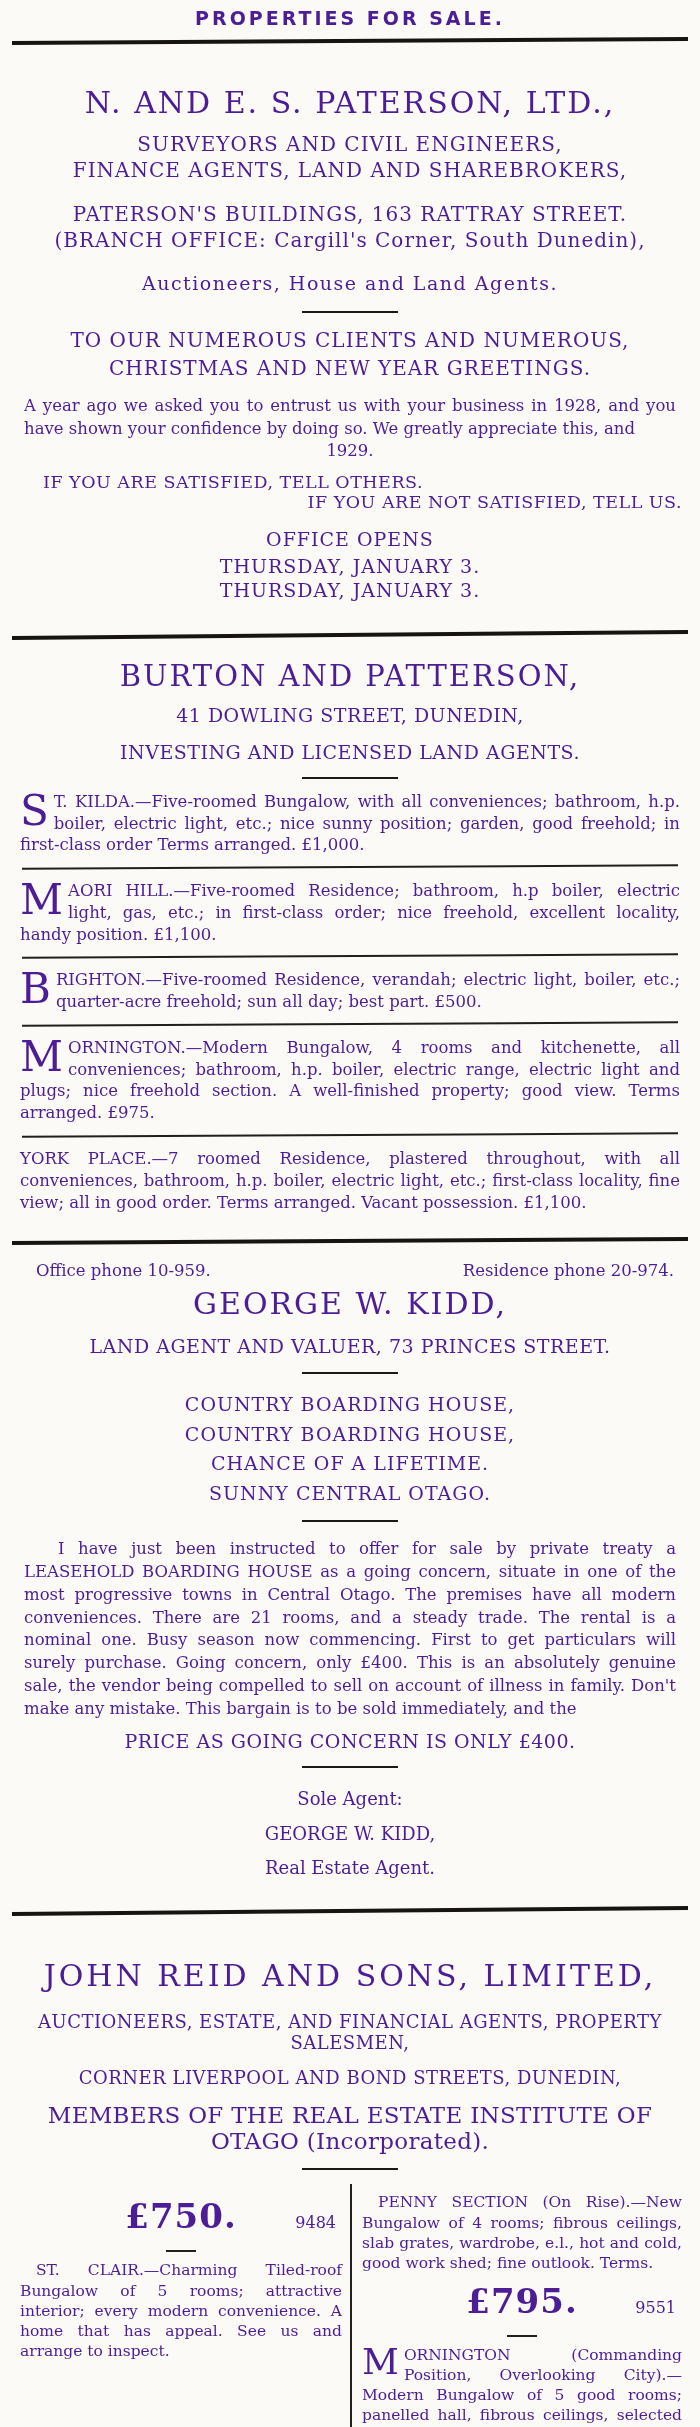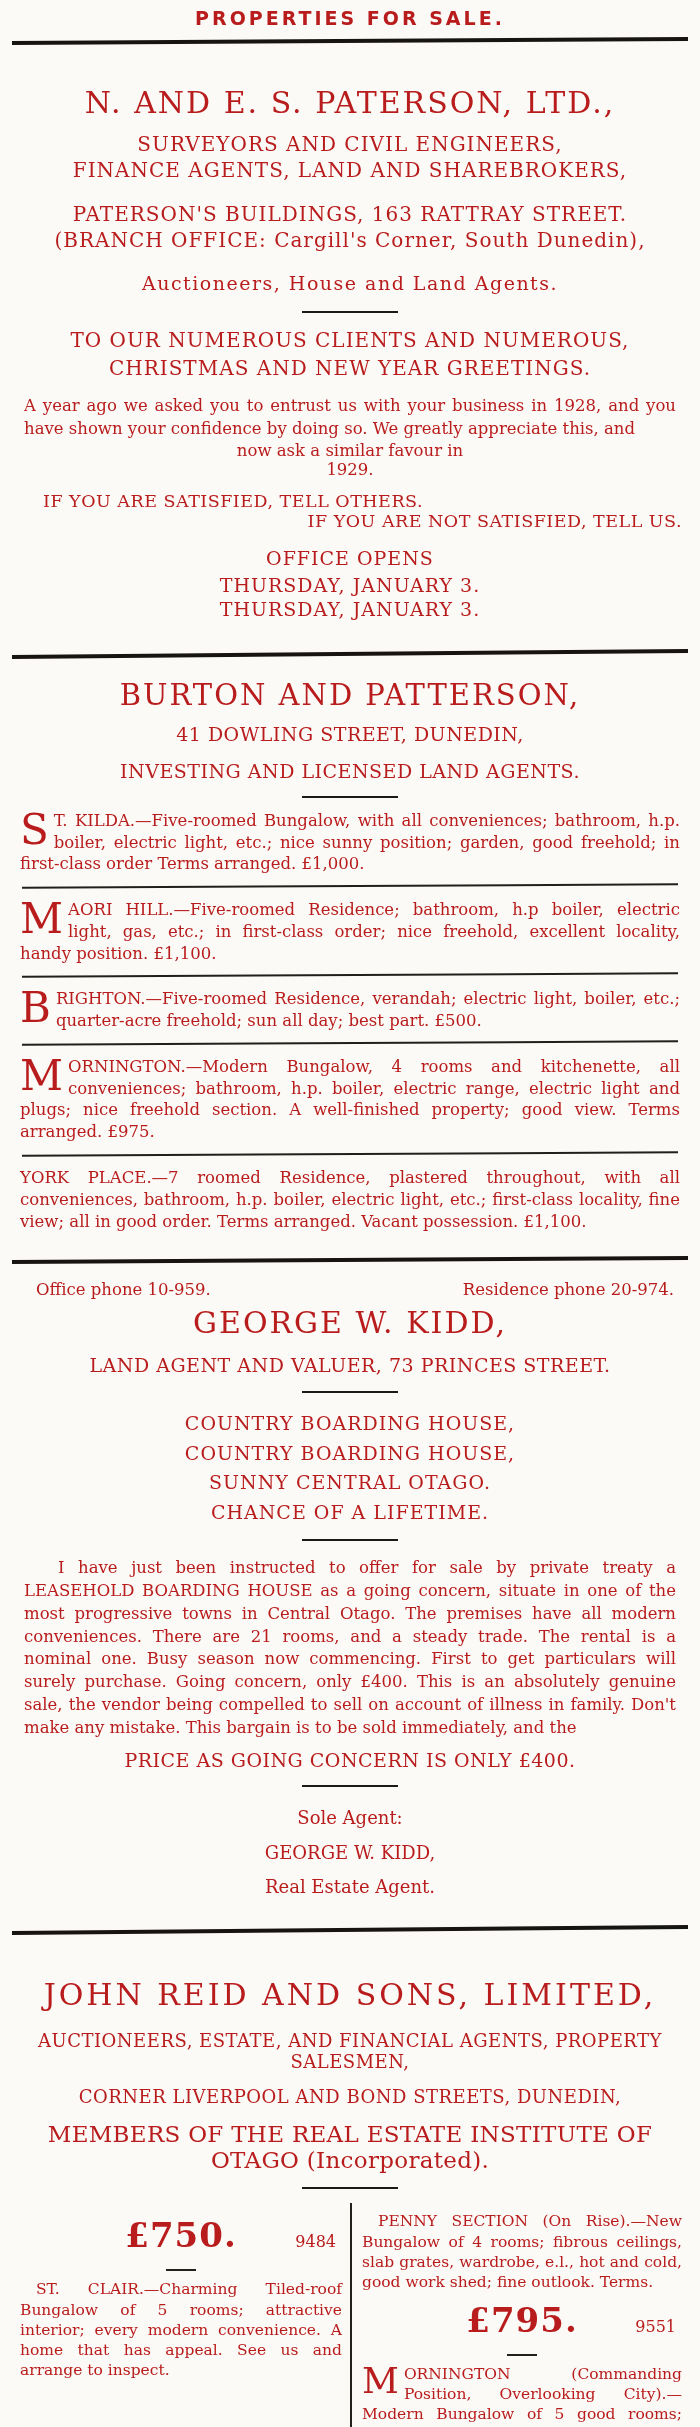--- a/index.html
+++ b/index.html
@@ -1,18 +1,18 @@
 <!DOCTYPE html>
 <html><head>
 <meta charset="utf-8">
 <style>
   html,body{margin:0;padding:0;background:#e8e6e0;}
   .page{
     width:700px;height:2427px;margin:0 auto;box-sizing:border-box;
-    background:#fbfaf6;color:#b91c1c;overflow:hidden;
+    background:#fbfaf6;color:#4c1d95;overflow:hidden;
     font-family:"DejaVu Serif","Liberation Serif",serif;
     padding:0 18px;position:relative;
   }
   
   .rule-thick{height:4px;background:#171411;margin:10px -6px 0 -6px;transform:rotate(-0.35deg);}
   .rule-thick.r2{transform:rotate(-0.5deg);}
   .divider-short{width:96px;border-top:2px solid #1c1916;margin:16px auto 0 auto;}
   .sep-thin{border-top:2px solid #221f1b;margin:10px 4px 10px 4px;transform:rotate(-0.3deg);}
   
   .masthead{padding-top:7px;text-align:center;font-weight:bold;font-size:19px;
@@ -66,21 +66,20 @@
     <h1 class="company-lg">N. AND E. S. PATERSON, LTD.,</h1>
     <div class="caps-md">SURVEYORS AND CIVIL ENGINEERS,</div>
     <div class="caps-md" style="margin-top:0;">FINANCE AGENTS, LAND AND SHAREBROKERS,</div>
     <div class="caps-md" style="margin-top:18px;">PATERSON'S BUILDINGS, 163 RATTRAY STREET.</div>
     <div class="caps-md" style="margin-top:0;">(BRANCH OFFICE: Cargill's Corner, South Dunedin),</div>
     <div class="caps-sm" style="letter-spacing:1.5px;">Auctioneers, House and Land Agents.</div>
     <div class="divider-short"></div>
     <div class="caps-md" style="margin-top:14px;">TO OUR NUMEROUS CLIENTS AND NUMEROUS,</div>
     <div class="caps-md" style="margin-top:2px;">CHRISTMAS AND NEW YEAR GREETINGS.</div>
     <p class="body-just" style="margin-top:14px;">A year ago we asked you to entrust us with your business in 1928, and you have shown your confidence by doing so.  We greatly appreciate this, and</p>
-    <div class="center-line" style="font-size:16.5px;">now ask a similar favour in</div>
     <div class="center-line" style="font-size:16.5px;">1929.</div>
     <div class="satisfied">
       <div class="left">IF YOU ARE SATISFIED, TELL OTHERS.</div>
       <div class="right">IF YOU ARE NOT SATISFIED, TELL US.</div>
     </div>
     <div class="office-block">OFFICE OPENS</div>
     <div class="office-dates">THURSDAY, JANUARY 3.</div>
     <div class="office-dates" style="margin-top:0;">THURSDAY, JANUARY 3.</div>
   </section>
 
@@ -109,22 +108,22 @@
     <div class="phones-row">
       <span>Office phone 10-959.</span>
       <span>Residence phone 20-974.</span>
     </div>
     <h2 class="company-lg" style="margin-top:8px;">GEORGE W. KIDD,</h2>
     <div class="caps-sm" style="margin-top:14px;">LAND AGENT AND VALUER, 73 PRINCES STREET.</div>
     <div class="divider-short" style="margin-top:14px;"></div>
     <div class="headline-stack">
       <div>COUNTRY BOARDING HOUSE,</div>
       <div>COUNTRY BOARDING HOUSE,</div>
+      <div>CHANCE OF A LIFETIME.</div>
       <div>SUNNY CENTRAL OTAGO.</div>
-      <div>CHANCE OF A LIFETIME.</div>
     </div>
     <div class="divider-short" style="margin-top:12px;"></div>
     <p class="body-just" style="text-indent:34px;margin-top:16px;">I have just been instructed to offer for sale by private treaty a LEASEHOLD BOARDING HOUSE as a going concern, situate in one of the most progressive towns in Central Otago.  The premises have all modern conveniences.  There are 21 rooms, and a steady trade.  The rental is a nominal one.  Busy season now commencing.  First to get particulars will surely purchase.  Going concern, only £400.  This is an absolutely genuine sale, the vendor being compelled to sell on account of illness in family.  Don't make any mistake.  This bargain is to be sold immediately, and the</p>
     <div class="price-concern">PRICE AS GOING CONCERN IS ONLY £400.</div>
     <div class="divider-short" style="margin-top:14px;"></div>
     <div class="sole-agent">
       <div>Sole Agent:</div>
       <div>GEORGE W. KIDD,</div>
       <div>Real Estate Agent.</div>
     </div>

